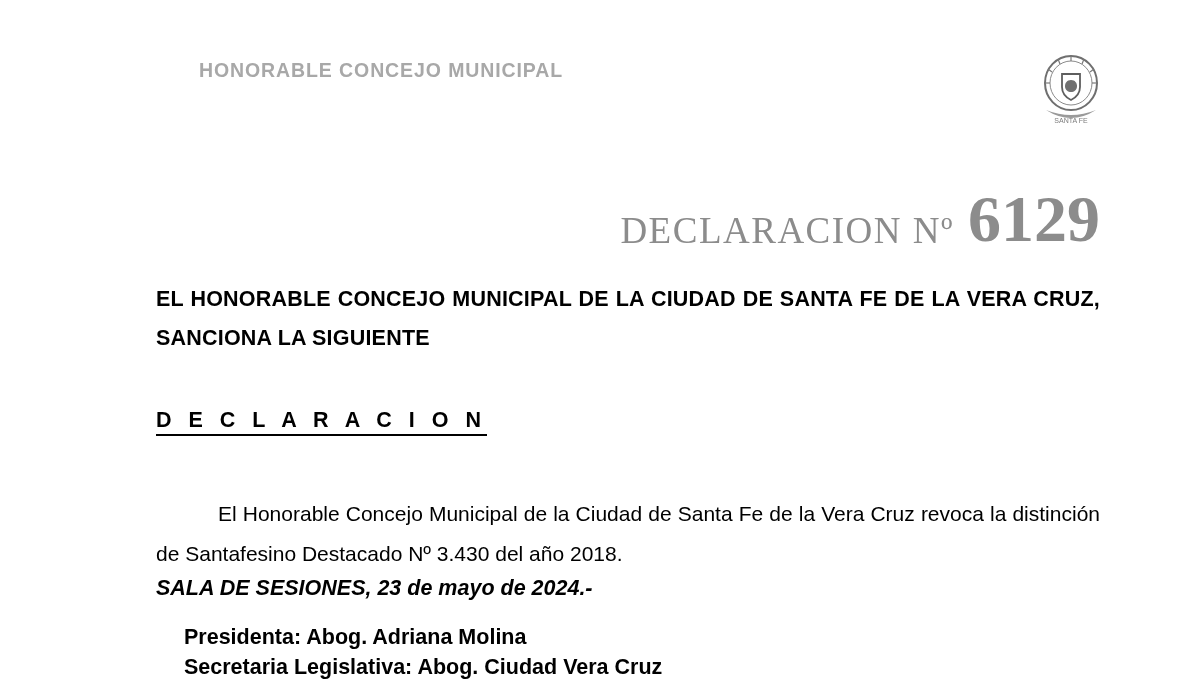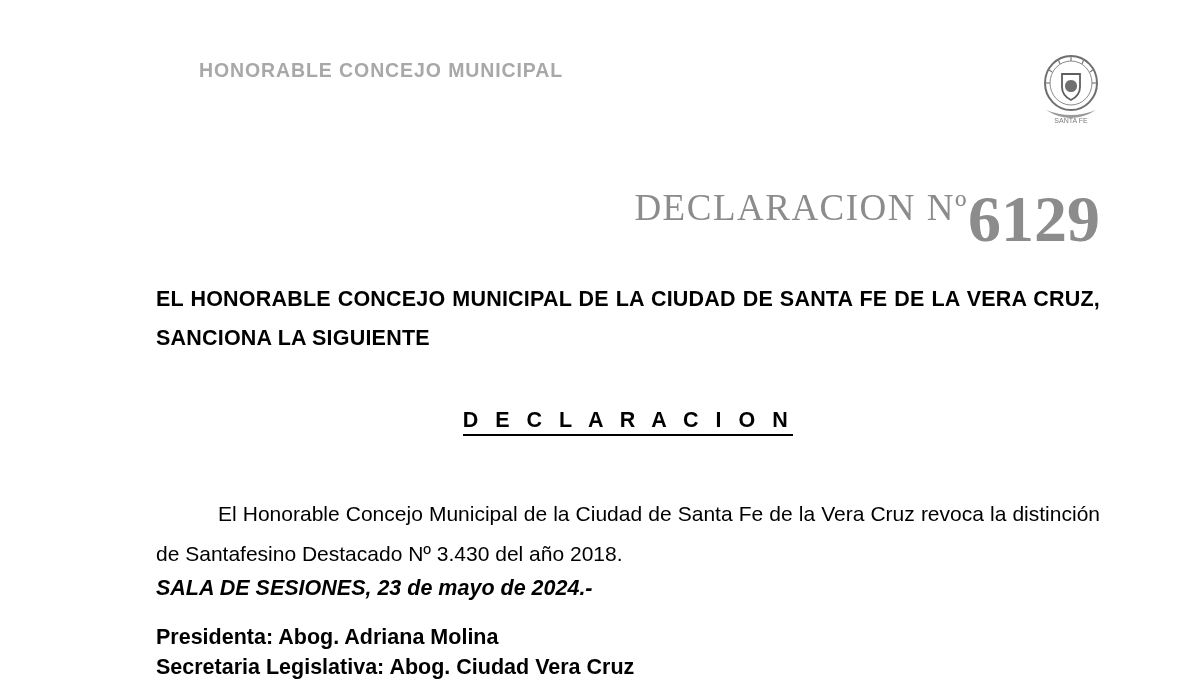--- a/index.html
+++ b/index.html
@@ -48,36 +48,37 @@
     height: 78px;
   }
   .crest svg { display: block; }
 
   
   .doc-title {
     position: absolute;
     right: 100px;
     top: 186px;
     display: flex;
-    align-items: flex-start;
+    align-items: flex-end;
     justify-content: flex-end;
     color: #8c8c8c;
     white-space: nowrap;
   }
   .doc-title .word {
     font-family: "Liberation Serif", serif;
     font-size: 37px;
     letter-spacing: 1.5px;
     color: #8c8c8c;
   }
   .doc-title .num {
     font-family: "Liberation Serif", serif;
     font-size: 66px;
     font-weight: bold;
     color: #8c8c8c;
+    margin-left: 14px;
     line-height: 1;
   }
 
   
   .preamble {
     position: absolute;
     left: 156px;
     top: 280px;
     width: 944px;
     font-size: 21.5px;
@@ -86,21 +87,21 @@
     text-align: justify;
     letter-spacing: 0.2px;
   }
 
   
   .section-heading {
     position: absolute;
     left: 156px;
     top: 408px;
     width: 944px;
-    text-align: center;
+    text-align: left;
     font-size: 21.5px;
     font-weight: bold;
   }
   .section-heading span {
     letter-spacing: 5.5px;
     border-bottom: 2px solid #000;
     padding-bottom: 2px;
   }
 
   
@@ -127,20 +128,21 @@
     font-size: 21.5px;
     font-weight: bold;
     line-height: 1.0;
   }
   .closing .sala {
     margin-bottom: 27px;
     font-style: italic;
   }
   .closing .sign-line {
     margin-bottom: 9px;
+    margin-left: 28px;
   }
   .spell-error {
     border-bottom: 3px solid transparent;
     background-repeat: repeat-x;
     background-position: 0 100%;
     background-size: 6px 3px;
     background-image: linear-gradient(45deg, transparent 45%, #e53935 45%, #e53935 55%, transparent 55%);
     padding-bottom: 1px;
   }
 </style>

